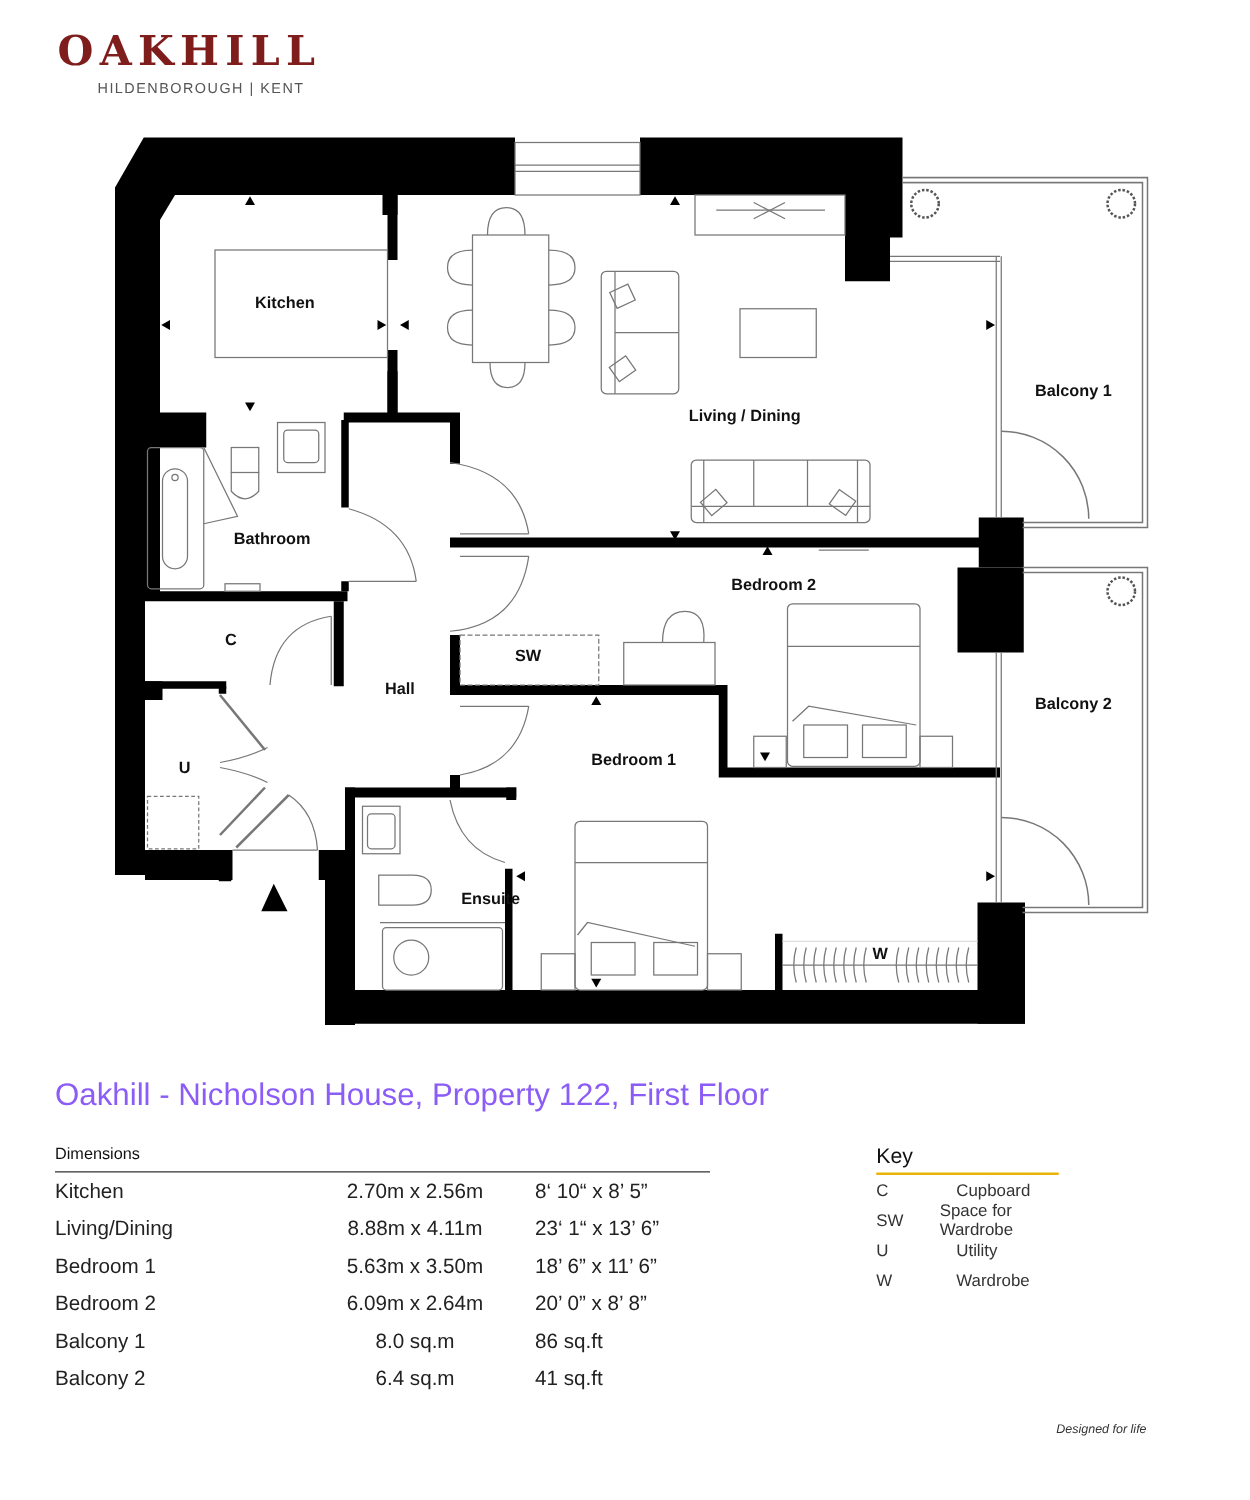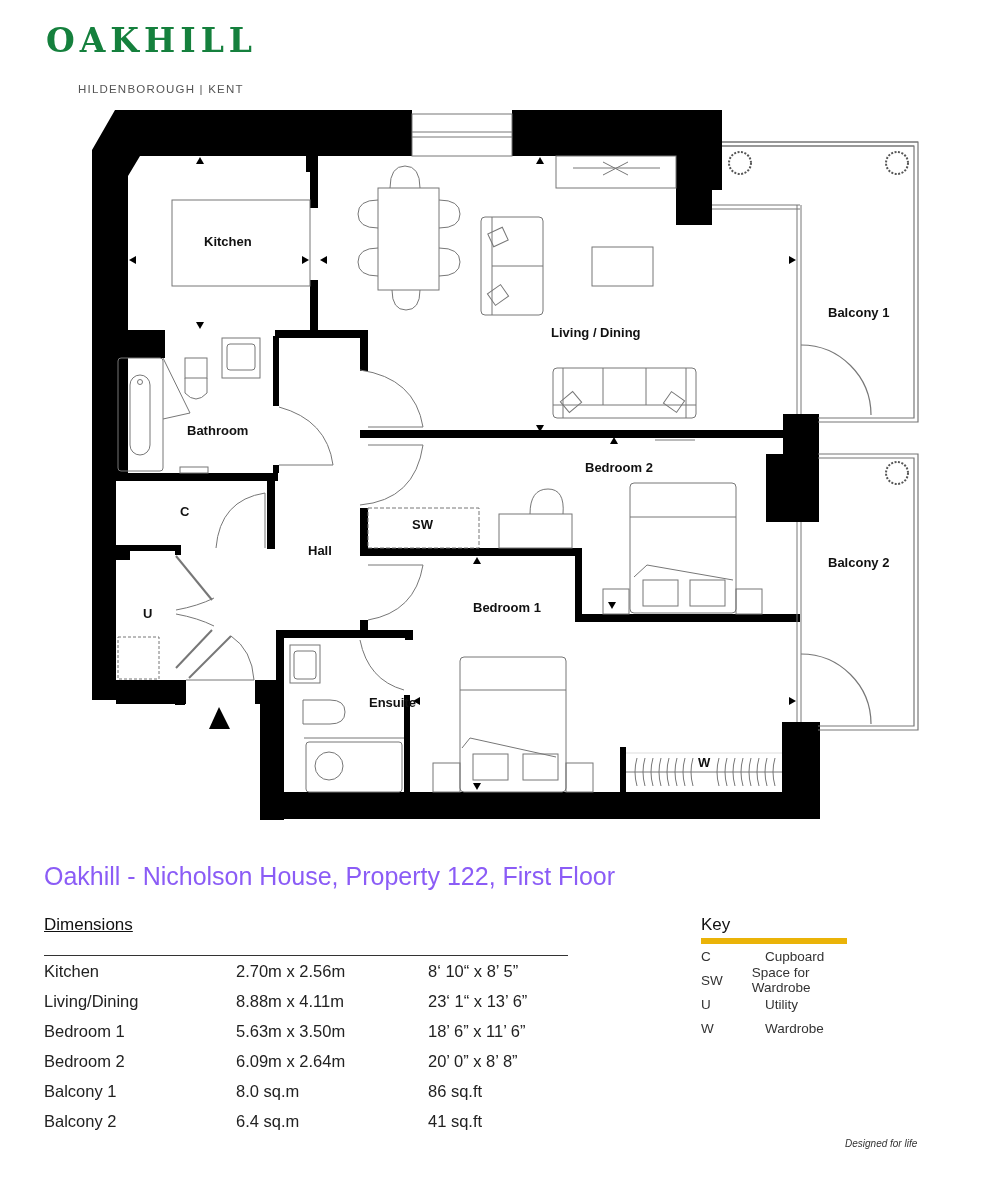--- a/index.html
+++ b/index.html
@@ -1,29 +1,29 @@
 <!DOCTYPE html>
 <html><head>
 <meta charset="utf-8">
 <style>
   html, body { margin: 0; padding: 0; background: #ffffff; }
   body { width: 1000px; height: 1200px; position: relative; overflow: hidden; font-family: "Liberation Sans", sans-serif; color: #111; }
   .logo { position: absolute; left: 46px; top: 24px; }
-  .logo-title { font-family: "DejaVu Serif", "Liberation Serif", serif; font-size: 33px; font-weight: bold; letter-spacing: 5px; color: #15803d; line-height: 1; }
-  .logo-sub { font-family: "Liberation Sans", sans-serif; font-size: 11.5px; letter-spacing: 1.2px; color: #555555; margin-top: 26px; margin-left: 32px; }
+  .logo-title { font-family: "DejaVu Serif", "Liberation Serif", serif; font-size: 33px; font-weight: bold; letter-spacing: 5px; color: #7f1d1d; line-height: 1; }
+  .logo-sub { font-family: "Liberation Sans", sans-serif; font-size: 11.5px; letter-spacing: 1.2px; color: #555555; margin-top: 8px; margin-left: 32px; }
   .plan { position: absolute; left: 0; top: 0; width: 1000px; height: 840px; }
   .room-label { position: absolute; font-family: "Liberation Sans", sans-serif; font-size: 13px; font-weight: bold; color: #111; white-space: nowrap; }
   .prop-title { position: absolute; left: 44px; top: 862px; font-size: 25px; color: #8b5cf6; }
   .dims { position: absolute; left: 44px; top: 915px; width: 524px; }
-  .dims-head { font-size: 17px; padding-bottom: 20px; border-bottom: 1px solid #333; text-decoration: underline; }
+  .dims-head { font-size: 13px; padding-bottom: 7px; border-bottom: 1px solid #333; }
   .dims-row { display: flex; height: 30px; align-items: center; font-size: 16.5px; color: #222; }
   .dims-row .c1 { width: 192px; }
-  .dims-row .c2 { width: 192px; }
+  .dims-row .c2 { width: 192px; text-align: center; }
   .key { position: absolute; left: 701px; top: 915px; width: 146px; }
-  .key-head { font-size: 17px; padding-bottom: 3px; border-bottom: 6px solid #eab308; }
+  .key-head { font-size: 17px; padding-bottom: 3px; border-bottom: 2px solid #eab308; }
   .key-row { display: flex; height: 24px; align-items: center; font-size: 13.5px; color: #333; }
   .key-row .k { width: 64px; }
   .brand { position: absolute; left: 843px; top: 1137px; }
   .brand-name { font-family: "Liberation Serif", serif; font-size: 38px; color: #111; line-height: 1; letter-spacing: -0.5px; }
   .brand-tag { font-size: 10px; color: #333; margin-top: 1px; margin-left: 2px; font-style: italic; }
 </style>
 </head>
 <body>
 
 <div class="logo">
@@ -245,21 +245,21 @@
   <div class="room-label" style="left:551px; top:325px;">Living / Dining</div>
   <div class="room-label" style="left:828px; top:305px;">Balcony 1</div>
   <div class="room-label" style="left:187px; top:423px;">Bathroom</div>
   <div class="room-label" style="left:180px; top:504px;">C</div>
   <div class="room-label" style="left:308px; top:543px;">Hall</div>
   <div class="room-label" style="left:412px; top:517px;">SW</div>
   <div class="room-label" style="left:585px; top:460px;">Bedroom 2</div>
   <div class="room-label" style="left:828px; top:555px;">Balcony 2</div>
   <div class="room-label" style="left:143px; top:606px;">U</div>
   <div class="room-label" style="left:473px; top:600px;">Bedroom 1</div>
-  <div class="room-label" style="left:329px; top:695px;padding-left:40px;">Ensuite</div>
+  <div class="room-label" style="left:329px; top:711px;padding-left:40px;">Ensuite</div>
   <div class="room-label" style="left:698px; top:755px;">W</div>
 </div>
 
 <div class="prop-title">Oakhill - Nicholson House, Property 122, First Floor</div>
 
 <div class="dims">
   <div class="dims-head">Dimensions</div>
   <div class="dims-row">
     <span class="c1">Kitchen</span>
     <span class="c2">2.70m x 2.56m</span>

